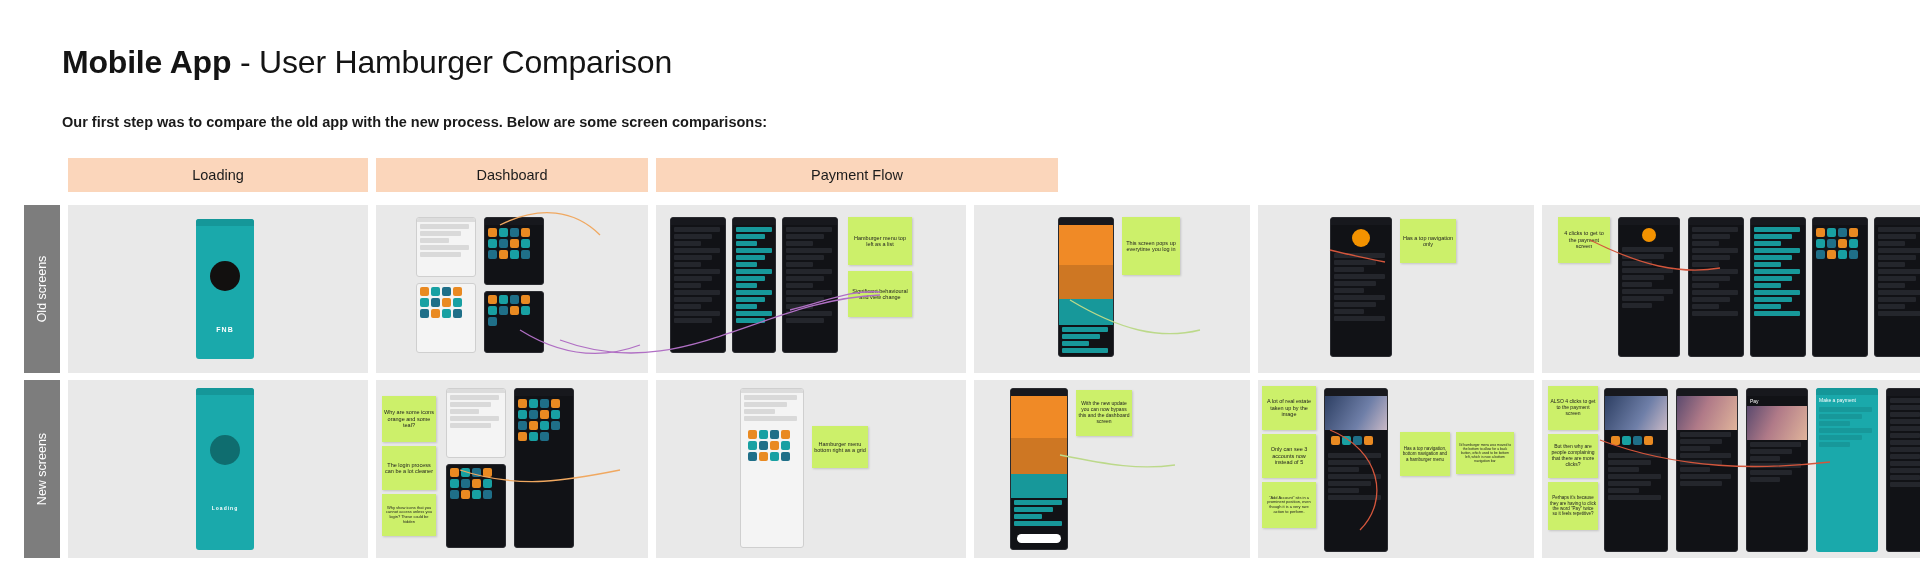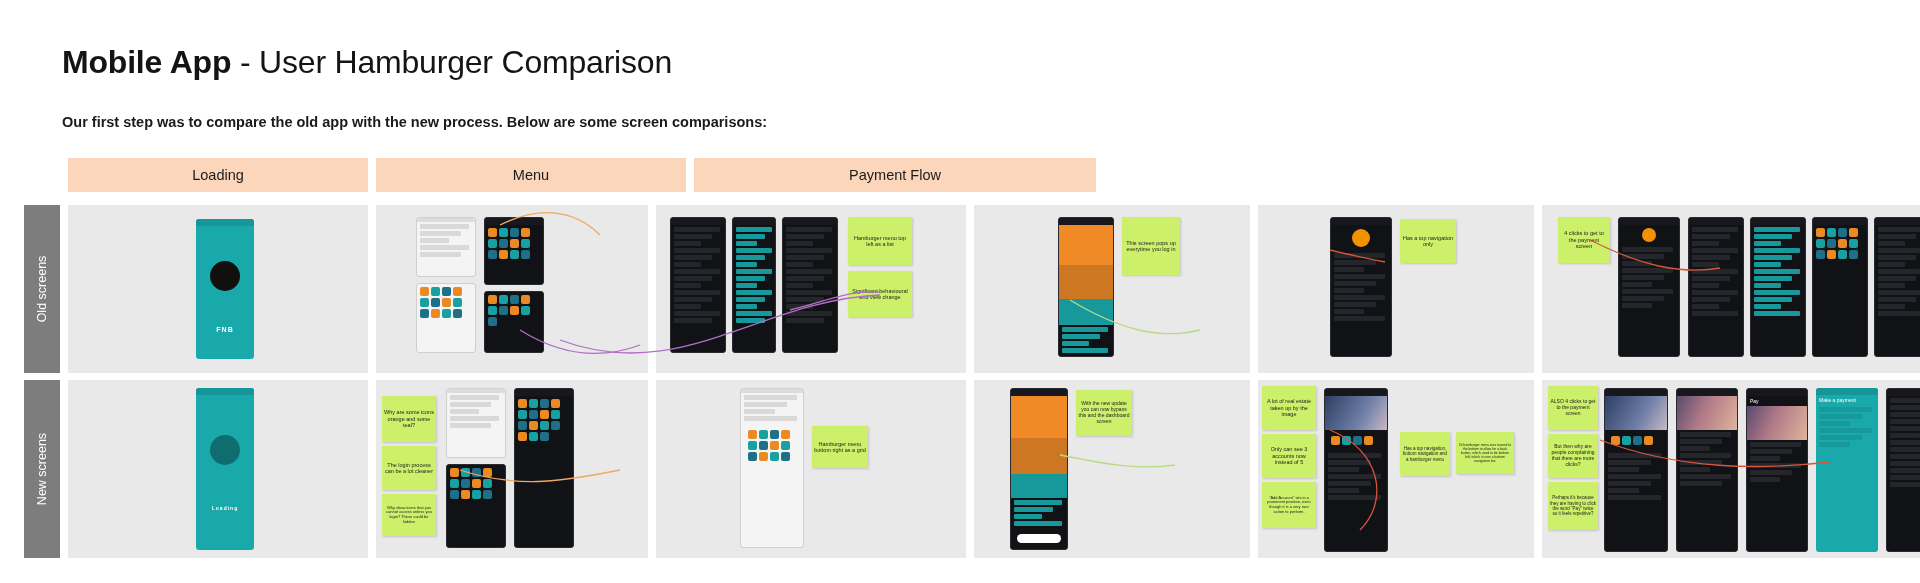--- a/index.html
+++ b/index.html
@@ -93,21 +93,21 @@
 <div id="header">
   <div id="page-title">
     <span class="strong">Mobile App</span><span> - User Hamburger Comparison</span>
   </div>
 </div>
 <div id="page-subtitle">Our first step was to compare the old app with the new process. Below are some screen comparisons:</div>
 
 <div id="col-headers">
     <div style="width:36px;flex:0 0 36px"></div>
     <div class="col-head" style="flex: 0 0 300px;">Loading</div>
-    <div class="col-head" style="flex: 0 0 310px;">Menu</div>
+    <div class="col-head" style="flex: 0 0 272px;">Dashboard</div>
     <div class="col-head" style="flex: 0 0 402px;">Payment Flow</div>
   </div>
 
 <div class="row-band" id="row-old">
   <div class="row-label">
     <span>Old screens</span>
   </div>
   <div class="cell" id="c-o-0" style="flex: 0 0 300px;">
       <div class="phone teal" style="left: 128px; top: 14px; width: 58px; height: 140px;">
         <div class="ptop"></div>

